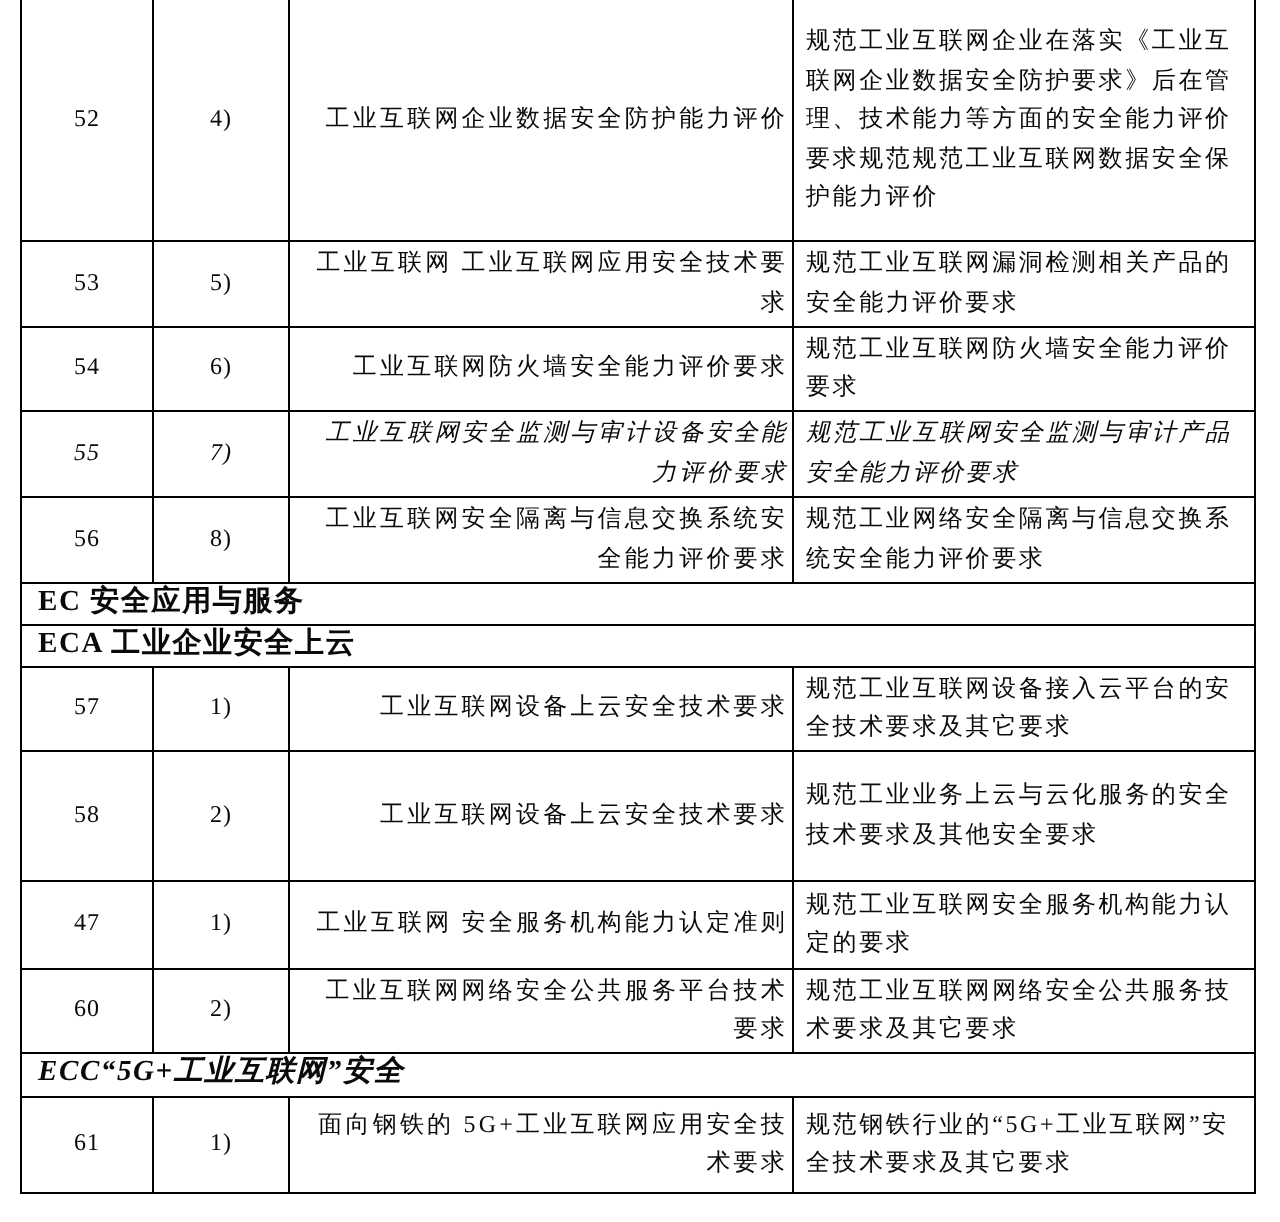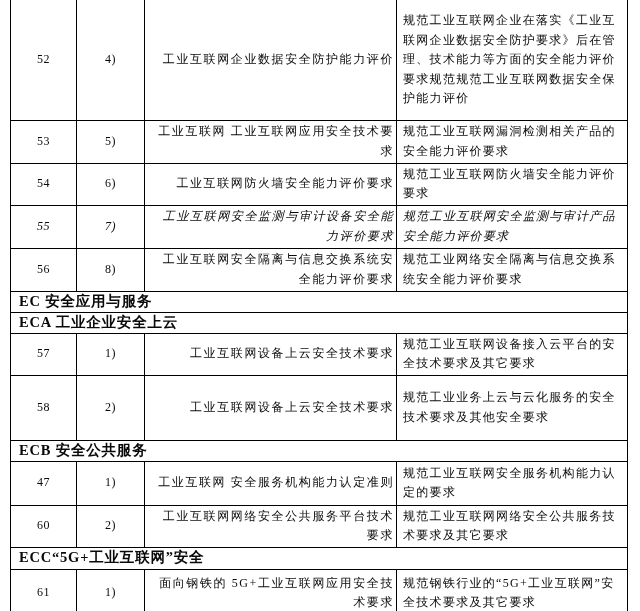--- a/index.html
+++ b/index.html
@@ -113,36 +113,33 @@
           <td class="c-sub">1)</td>
           <td class="c-title">工业互联网设备上云安全技术要求</td>
           <td class="c-desc">规范工业互联网设备接入云平台的安全技术要求及其它要求</td>
         </tr>
         <tr style="height: 65px; padding-left: 23px;">
           <td class="c-num">58</td>
           <td class="c-sub">2)</td>
           <td class="c-title">工业互联网设备上云安全技术要求</td>
           <td class="c-desc">规范工业业务上云与云化服务的安全技术要求及其他安全要求</td>
         </tr>
-        <tr style="height: 21px;">
-          <td colspan="4" class="section">ECB 安全公共服务</td>
-        </tr>
         <tr style="height: 44px;">
           <td class="c-num">47</td>
           <td class="c-sub">1)</td>
           <td class="c-title">工业互联网 安全服务机构能力认定准则</td>
           <td class="c-desc">规范工业互联网安全服务机构能力认定的要求</td>
         </tr>
         <tr style="height: 41px; padding-left: 28px;">
           <td class="c-num">60</td>
           <td class="c-sub">2)</td>
           <td class="c-title">工业互联网网络安全公共服务平台技术要求</td>
           <td class="c-desc">规范工业互联网网络安全公共服务技术要求及其它要求</td>
         </tr>
-        <tr style="height: 22px;">
+        <tr style="height: 22px; font-style: italic;">
           <td colspan="4" class="section">ECC“5G+工业互联网”安全</td>
         </tr>
         <tr style="height: 48px;">
           <td class="c-num">61</td>
           <td class="c-sub">1)</td>
           <td class="c-title">面向钢铁的 5G+工业互联网应用安全技术要求</td>
           <td class="c-desc">规范钢铁行业的“5G+工业互联网”安全技术要求及其它要求</td>
         </tr>
       </tbody>
   </table>

